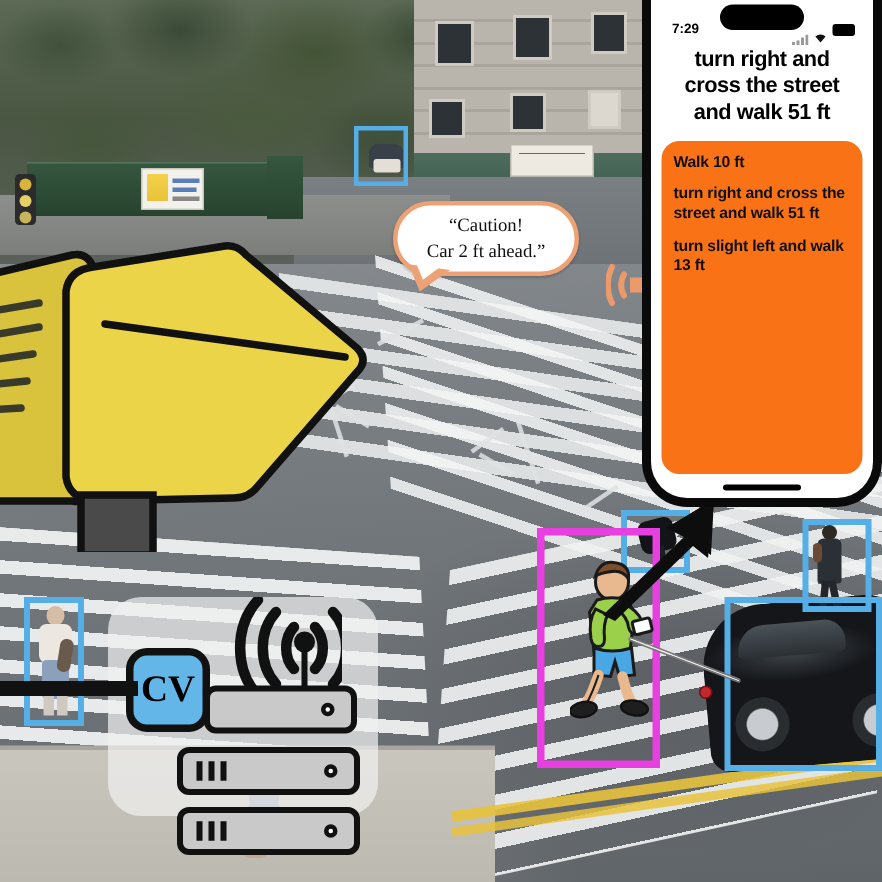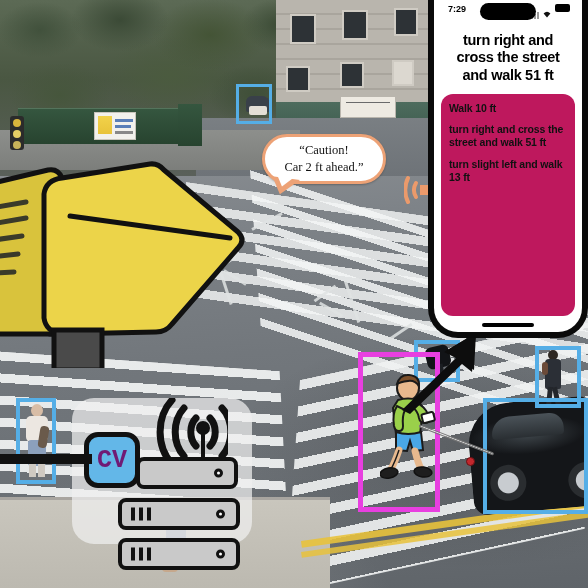--- a/index.html
+++ b/index.html
@@ -224,40 +224,40 @@
     box-shadow: 0 0 0 0 rgba(0,0,0,0);
     overflow:hidden;
   }
   .phone-screen {
     position:absolute; left:6px; top:0px; right:6px; bottom:6px;
     background:#ffffff; border-radius: 0 0 24px 24px;
     display:flex; flex-direction:column;
     overflow:hidden;
   }
   .statusbar {
-    height:24px; display:flex; align-items:flex-start; justify-content:space-between;
+    height:24px; display:flex; align-items:flex-end; justify-content:space-between;
     padding: 4px 12px 0 14px; position:relative;
   }
   .status-time { font-size:9px; font-weight:700; color:#000; }
   .island {
     position:absolute; left:50%; top:3px; transform:translateX(-50%);
     width:56px; height:17px; background:#000; border-radius:10px;
   }
   .status-right { display:flex; align-items:center; gap:3px; }
   .s-cell { width:11px; height:7px; }
   .s-wifi { width:10px; height:8px; }
   .s-batt { width:15px; height:8px; background:#000; border-radius:2px; }
 
   .phone-title {
     padding: 8px 10px 6px; text-align:center;
     font-size:14.5px; font-weight:700; line-height:1.2; color:#000;
     letter-spacing:-.3px;
   }
   .steps-card {
-    margin: 4px 7px 0; background:#be185d; border-radius:12px;
+    margin: 4px 7px 0; background:#f97316; border-radius:12px;
     padding: 8px 8px 10px; flex:1; overflow:hidden;
   }
   .step {
     font-size:10.5px; font-weight:700; line-height:1.25; color:#111;
     margin-bottom:8px; letter-spacing:-.15px;
   }
   .end-btn {
     margin: 6px 7px 0; background:#eeeeee; border-radius:12px;
     height:30px; display:flex; align-items:center; justify-content:center;
     font-size:12.5px; font-weight:700; color:#000; letter-spacing:-.2px;
@@ -273,21 +273,21 @@
 
   
   .cv-panel {
     position:absolute; left:72px; top:398px; width:180px; height:146px;
     background: rgba(240,240,240,.72); border-radius:22px;
   }
   .cv-chip {
     position:absolute; left:84px; top:432px; width:56px; height:56px;
     background:#63b7e8; border:5px solid #111; border-radius:14px;
     display:flex; align-items:center; justify-content:center;
-    font-size:25px; font-weight:700; color:#701a75; font-family:Liberation Mono, monospace;
+    font-size:25px; font-weight:700; color:#000000; font-family:Liberation Serif, serif;
   }
   .server {
     position:absolute; background:#c9c9c9; border:4px solid #111; border-radius:8px;
   }
   .server .slots { position:absolute; left:9px; top:50%; transform:translateY(-50%);
     display:flex; gap:4px; }
   .server .slots i { width:4px; height:13px; background:#111; display:block; }
   .server .led { position:absolute; right:11px; top:50%; transform:translateY(-50%);
     width:9px; height:9px; border-radius:50%; border:3px solid #111; background:#fff; }
   .antenna { position:absolute; left:140px; top:398px; width:88px; height:72px; }

